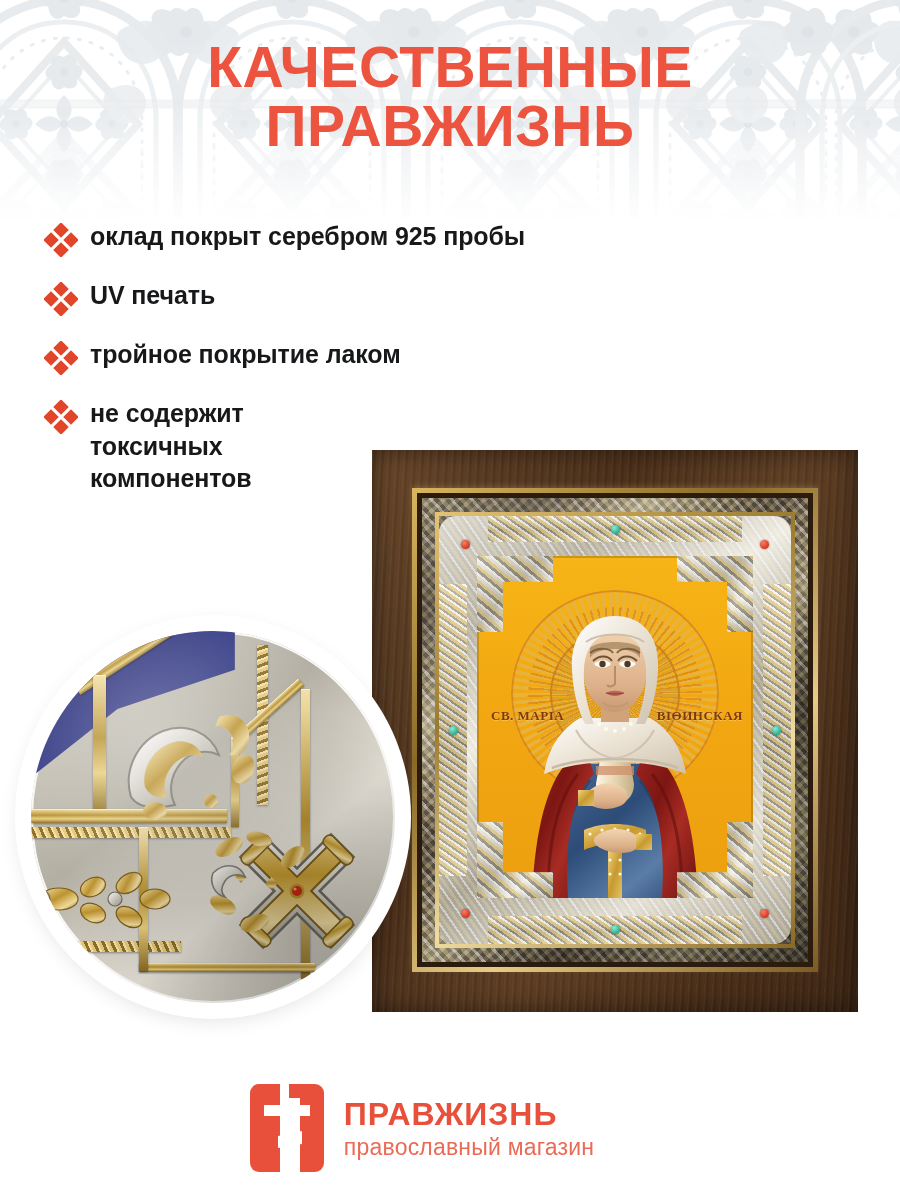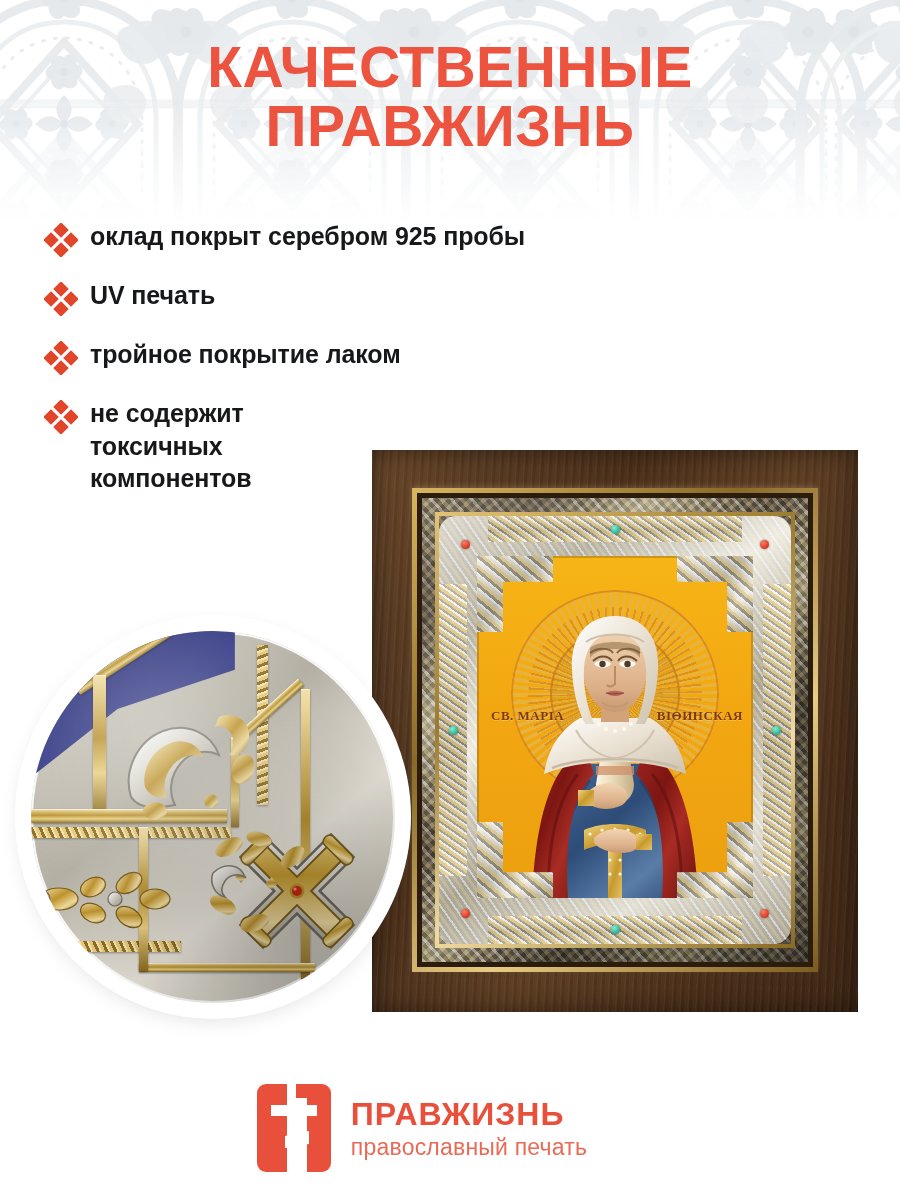--- a/index.html
+++ b/index.html
@@ -662,17 +662,17 @@
 
         <rect x="14" y="21" width="46" height="11" fill="#ffffff"></rect>
 
         <path d="M28,52 L52,47 L52,60 L28,64 Z" fill="#ffffff"></path>
 
         <rect x="50" y="32" width="0" height="0" fill="#e8503c"></rect>
       </svg>
     </span>
     <span class="logo-txt">
       <span class="logo-name">ПРАВЖИЗНЬ</span>
-      <span class="logo-sub">православный печать</span>
+      <span class="logo-sub">православный магазин</span>
     </span>
   </div>
 
 </div>
 
 </body></html>

